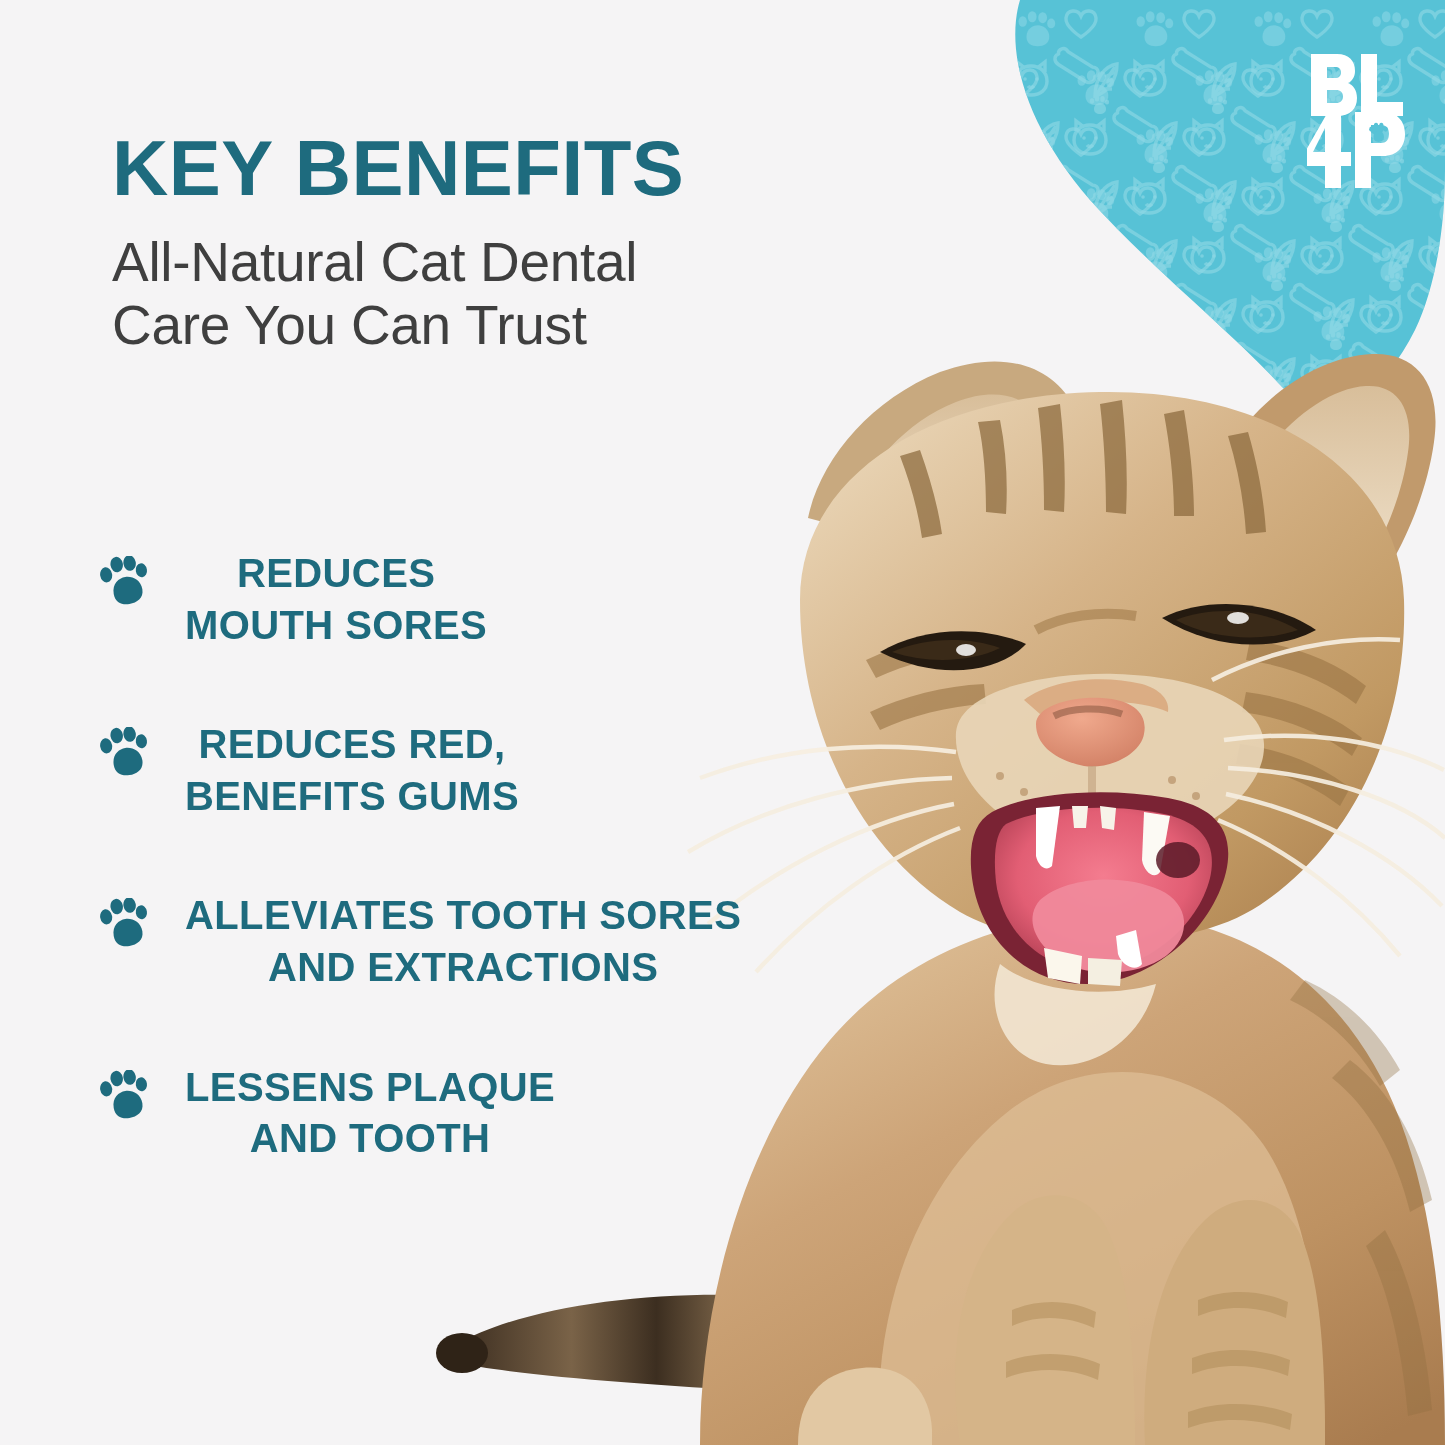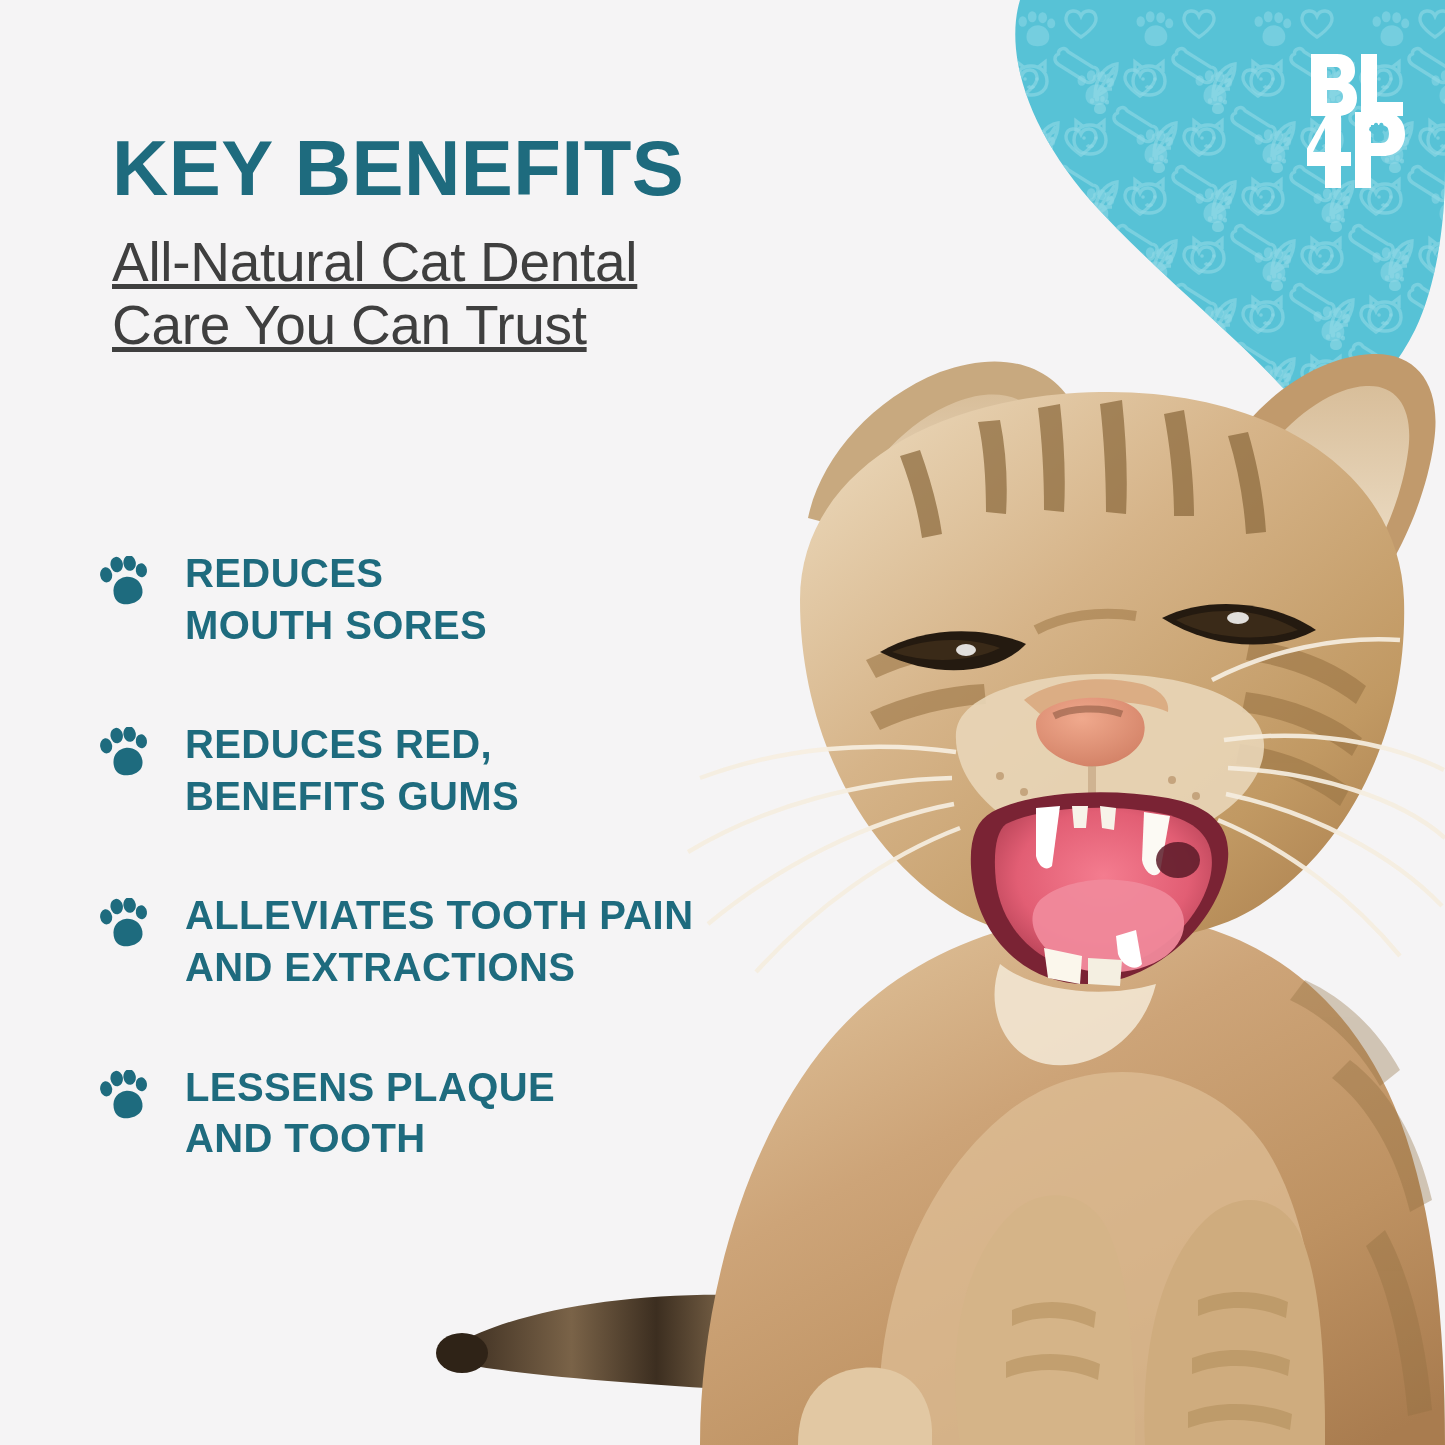--- a/index.html
+++ b/index.html
@@ -49,33 +49,34 @@
     white-space:nowrap;
   }
   #headline .sub{
     margin-top:26px;
     font-size:55px;
     line-height:1.14;
     font-weight:400;
     color:#3F3F3F;
     letter-spacing:-0.3px;
   }
-  #headline .sub span{ display:block;text-decoration:underline; }
+  #headline .sub span{ display:block; }
 
   
   #benefits{
     position:absolute;
     left:100px; top:548px;
     width:790px;
     z-index:5;
   }
   .benefit{
     display:flex;
     align-items:flex-start;
     margin-bottom:68px;
+    text-align:center;
   }
   .benefit:last-child{ margin-bottom:0;margin-top:32px; }
   .paw{
     flex:0 0 auto;
     width:50px; height:52px;
     margin-top:8px;
     margin-right:35px;
   }
   .paw svg{ width:100%; height:100%; display:block; }
   .benefit-text{
@@ -454,21 +455,21 @@
             <ellipse cx="7.5" cy="16" rx="6" ry="7.6"></ellipse>
             <ellipse cx="19.5" cy="7.5" rx="6.2" ry="7.8"></ellipse>
             <ellipse cx="32.5" cy="8" rx="6.2" ry="7.8"></ellipse>
             <ellipse cx="43" cy="17" rx="5.6" ry="7"></ellipse>
             <path d="M12,36 C12,25.5 19.5,21 26,21 C33,21 41,26 41,36
                      C41,45 33.5,48.5 26,48.5 C18.5,48.5 12,45 12,36 Z"></path>
           </g>
         </svg>
       </span>
       <span class="benefit-text">
-        <span>ALLEVIATES TOOTH PAIN</span>
+        <span>ALLEVIATES TOOTH SORES</span>
         <span>AND EXTRACTIONS</span>
       </span>
     </div>
 
     <div class="benefit">
       <span class="paw">
         <svg viewBox="0 0 50 52">
           <g fill="#1E6B7E" transform="rotate(-9 25 26)">
             <ellipse cx="7.5" cy="16" rx="6" ry="7.6"></ellipse>
             <ellipse cx="19.5" cy="7.5" rx="6.2" ry="7.8"></ellipse>

